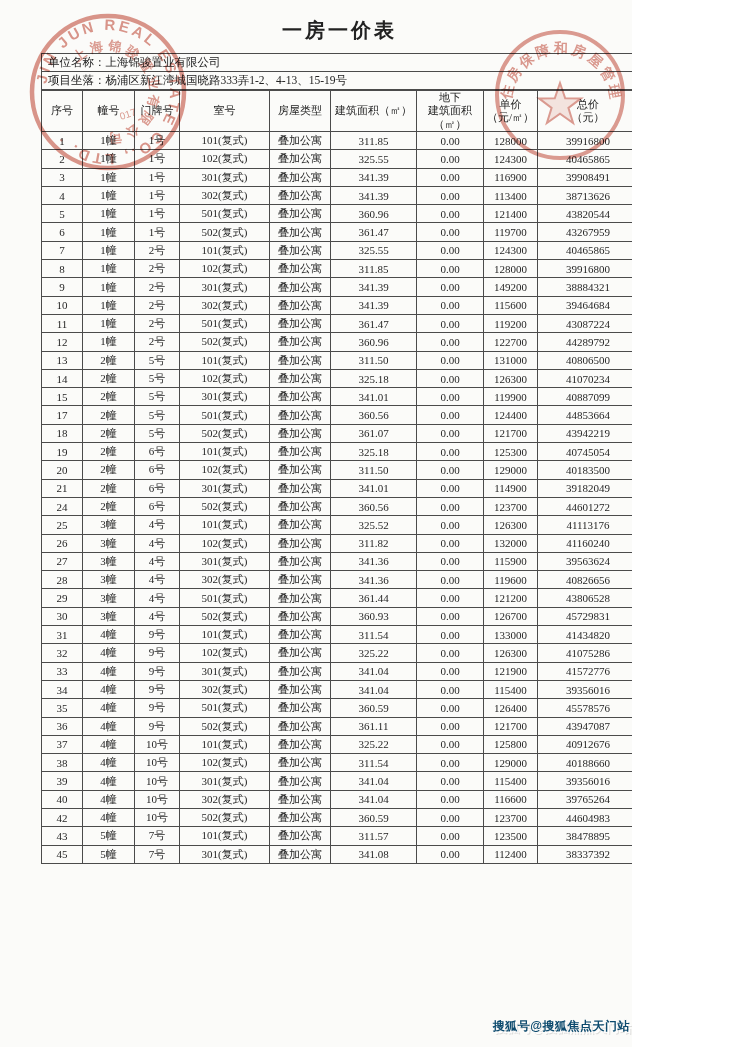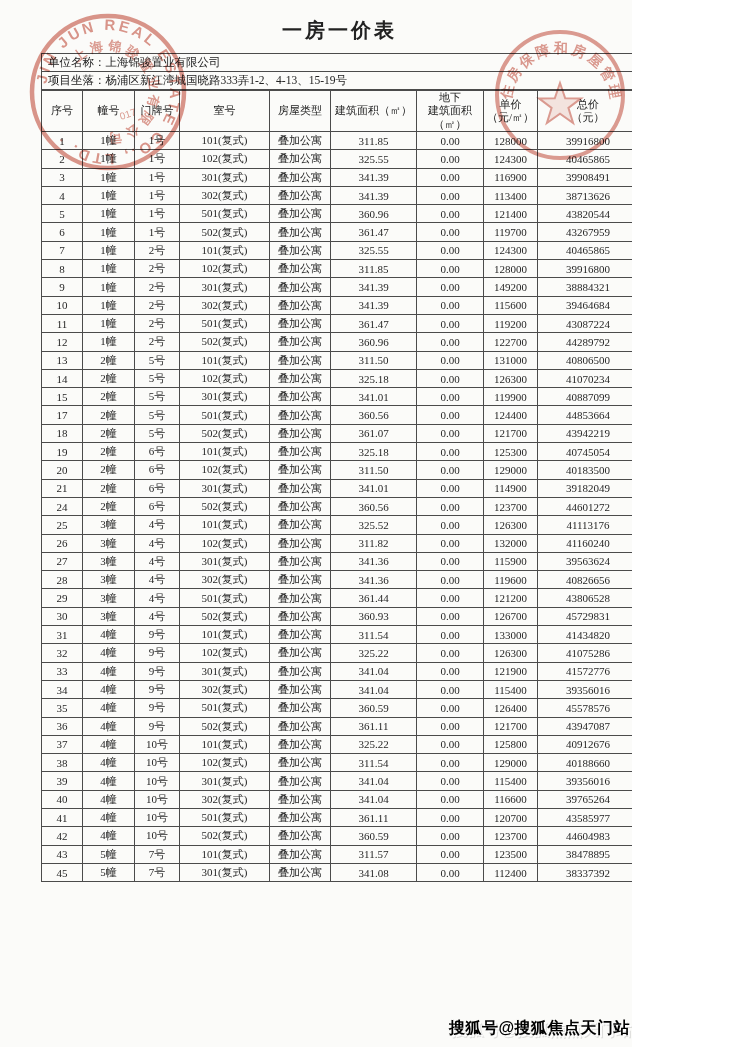--- a/index.html
+++ b/index.html
@@ -39,22 +39,22 @@
     height:17.3px;font-size:11px;text-align:center;vertical-align:middle;
     padding:0;color:#262626;
   }
   .footer{
     position:absolute;left:338px;top:1006px;
     font-size:11px;letter-spacing:1px;color:#3a3a3a;margin-top:42px;
   }
   .watermark{
     position:absolute;right:2px;top:1018px;
     font-family:"Liberation Sans","DejaVu Sans",sans-serif;
-    font-weight:bold;font-size:16px;letter-spacing:0.5px;
-    color:#000000;
+    font-weight:bold;font-size:12px;letter-spacing:0.5px;
+    color:#0c4a6e;
     text-shadow:2px 2px 0 rgba(255,255,255,0.9), 3px 3px 0 rgba(130,130,130,0.25);
   }
   .stamp{position:absolute;mix-blend-mode:multiply;opacity:.8;filter:blur(.3px);}
   .stamp-left{left:25px;top:8px;}
   .stamp-right{left:492px;top:27px;}
 </style>
 </head>
 <body>
 
 <div class="page">
@@ -508,31 +508,20 @@
             <td>4幢</td>
             <td>10号</td>
             <td>302(复式)</td>
             <td>叠加公寓</td>
             <td>341.04</td>
             <td>0.00</td>
             <td>116600</td>
             <td>39765264</td>
           </tr>
           <tr>
-            <td>41</td>
-            <td>4幢</td>
-            <td>10号</td>
-            <td>501(复式)</td>
-            <td>叠加公寓</td>
-            <td>361.11</td>
-            <td>0.00</td>
-            <td>120700</td>
-            <td>43585977</td>
-          </tr>
-          <tr>
             <td>42</td>
             <td>4幢</td>
             <td>10号</td>
             <td>502(复式)</td>
             <td>叠加公寓</td>
             <td>360.59</td>
             <td>0.00</td>
             <td>123700</td>
             <td>44604983</td>
           </tr>

